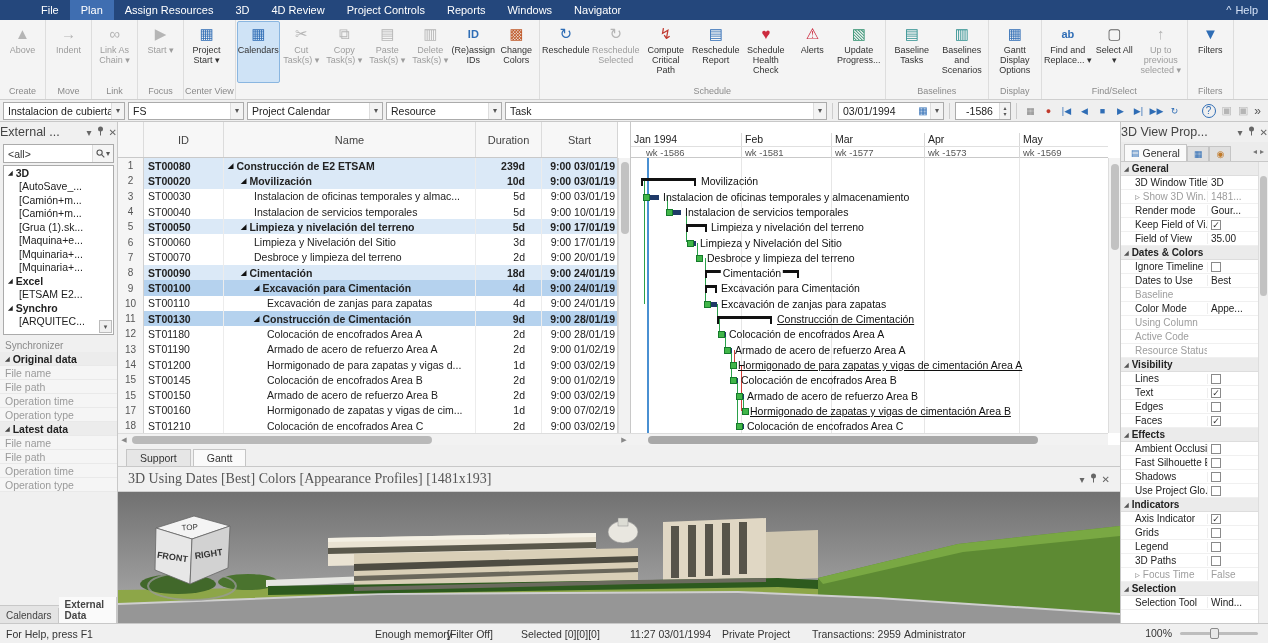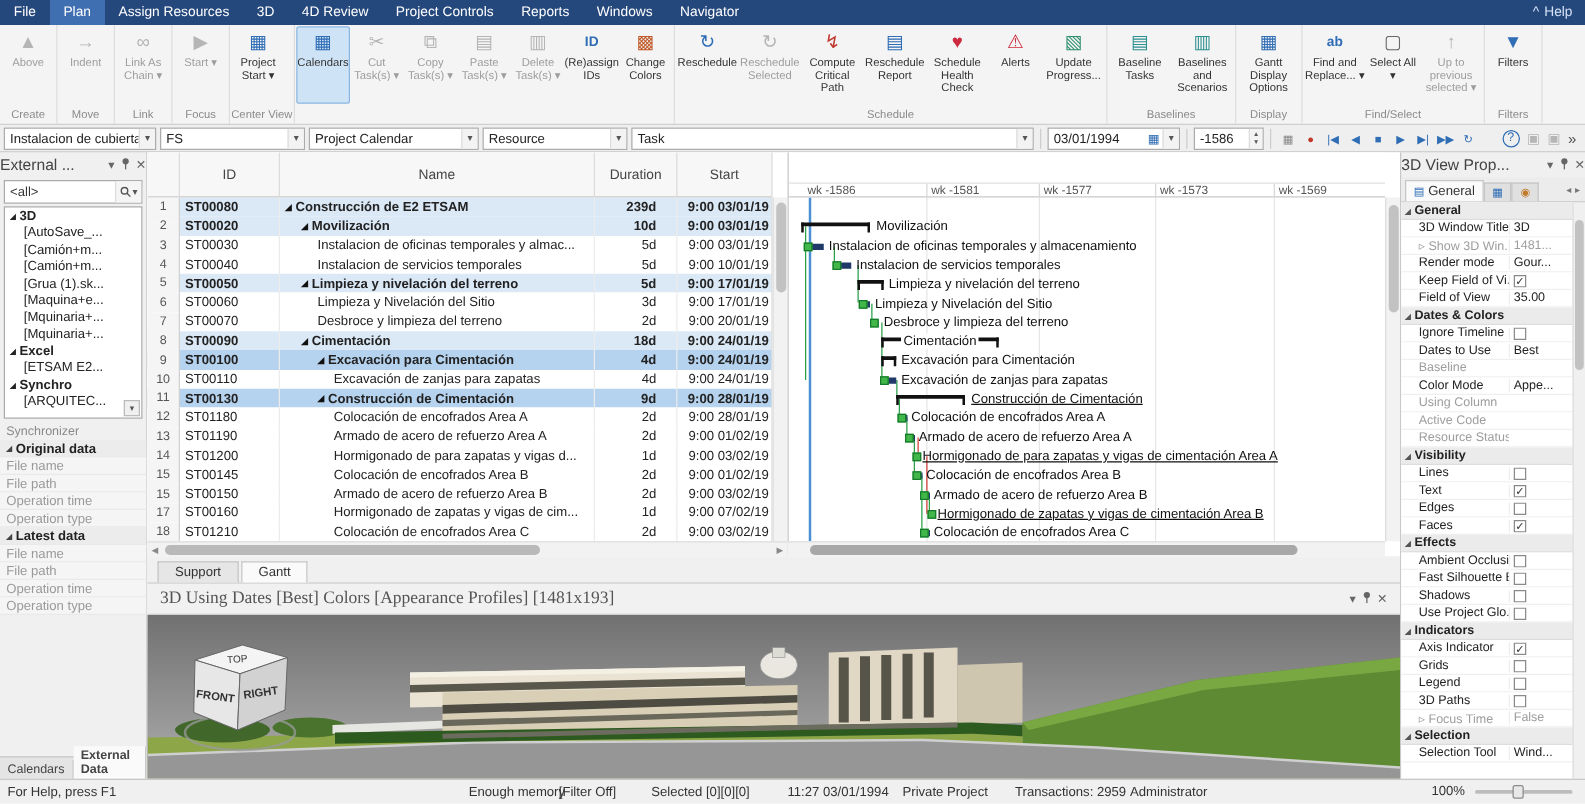--- a/index.html
+++ b/index.html
@@ -2,21 +2,21 @@
 <html><head>
 <meta charset="utf-8">
 <style>
   *{margin:0;padding:0;box-sizing:border-box;}
   html,body{width:1268px;height:643px;overflow:hidden;}
   body{font-family:"Liberation Sans",sans-serif;font-size:11px;color:#222;background:#fff;}
   #app{position:relative;width:1268px;height:643px;overflow:hidden;background:#f0f0f0;}
 
   
   #menubar{position:absolute;left:0;top:0;width:100%;height:20px;background:#24477c;display:flex;align-items:stretch;color:#fff;}
-  #menu-tabs{display:flex;}
+  #menu-tabs{display:flex;padding-left:30px;}
   .menu-tab{padding:0 11px;display:flex;align-items:center;font-size:11px;cursor:default;}
   .menu-tab.active{background:#3f6eb1;}
   .menu-help{margin-left:auto;display:flex;align-items:center;gap:4px;padding:0 10px;color:#d5e2f6;font-size:11px;}
 
   
   #ribbon{position:absolute;top:20px;left:0;width:100%;height:80px;background:#f4f4f4;border-bottom:1px solid #cfcfcf;display:flex;overflow:hidden;}
   .rgroup{display:flex;flex-direction:column;border-right:1px solid #ddd;padding:1px 1px 0;}
   .rgroup-buttons{flex:1;display:flex;align-items:flex-start;}
   .rgroup-label{height:13px;text-align:center;font-size:9px;color:#8a8a8a;overflow:hidden;white-space:nowrap;}
   .rbtn{width:43px;min-height:62px;display:flex;flex-direction:column;align-items:center;padding-top:2px;gap:1px;border:1px solid transparent;border-radius:2px;}
@@ -352,21 +352,21 @@
         <span class="combo-val">Task</span>
         <span class="combo-arrow">▾</span>
       </div>
       <div class="tb-sep"></div>
       <div class="combo" style="width: 106px;">
         <span class="combo-val">03/01/1994</span>
         <span class="combo-icon">▦</span>
         <span class="combo-arrow">▾</span>
       </div>
       <div class="tb-sep"></div>
-      <div class="combo" style="width: 56px;">
+      <div class="combo" style="width: 56px; text-align: center;">
         <span class="combo-val">-1586</span>
         <span class="spinner">
           <span>▴</span>
           <span>▾</span>
         </span>
       </div>
       <div class="tb-sep"></div>
       <div class="playback">
         <div class="pb-btn" style="color: rgb(136, 136, 136);">▦</div>
         <div class="pb-btn" style="color: rgb(192, 57, 43);">●</div>
@@ -672,20 +672,27 @@
       </div>
       <div class="vscroll" style="left:500px;">
         <div class="vthumb" style="top:4px;height:72px;"></div>
       </div>
       <div class="hscroll" style="left:0;width:512px;">
         <span class="hs-arrow" style="left:0;">◀</span>
         <span class="hs-arrow" style="right:0;">▶</span>
         <div class="hthumb" style="left:14px;width:300px;"></div>
       </div>
       <div id="gantt">
+        <div id="gantt-months">
+            <div class="gmonth first" style="left: 0px;">Jan 1994</div>
+            <div class="gmonth" style="left: 110px;">Feb</div>
+            <div class="gmonth" style="left: 200px;">Mar</div>
+            <div class="gmonth" style="left: 293px;">Apr</div>
+            <div class="gmonth" style="left: 388px;">May</div>
+          </div>
         <div id="gantt-weeks">
             <div class="gweek first" style="left: 12px;">wk -1586</div>
             <div class="gweek" style="left: 110px;">wk -1581</div>
             <div class="gweek" style="left: 200px;">wk -1577</div>
             <div class="gweek" style="left: 293px;">wk -1573</div>
             <div class="gweek" style="left: 388px;">wk -1569</div>
           </div>
         <div id="gantt-body">
             <div class="ggrid" style="left: 110px;"></div>
             <div class="ggrid" style="left: 200px;"></div>

